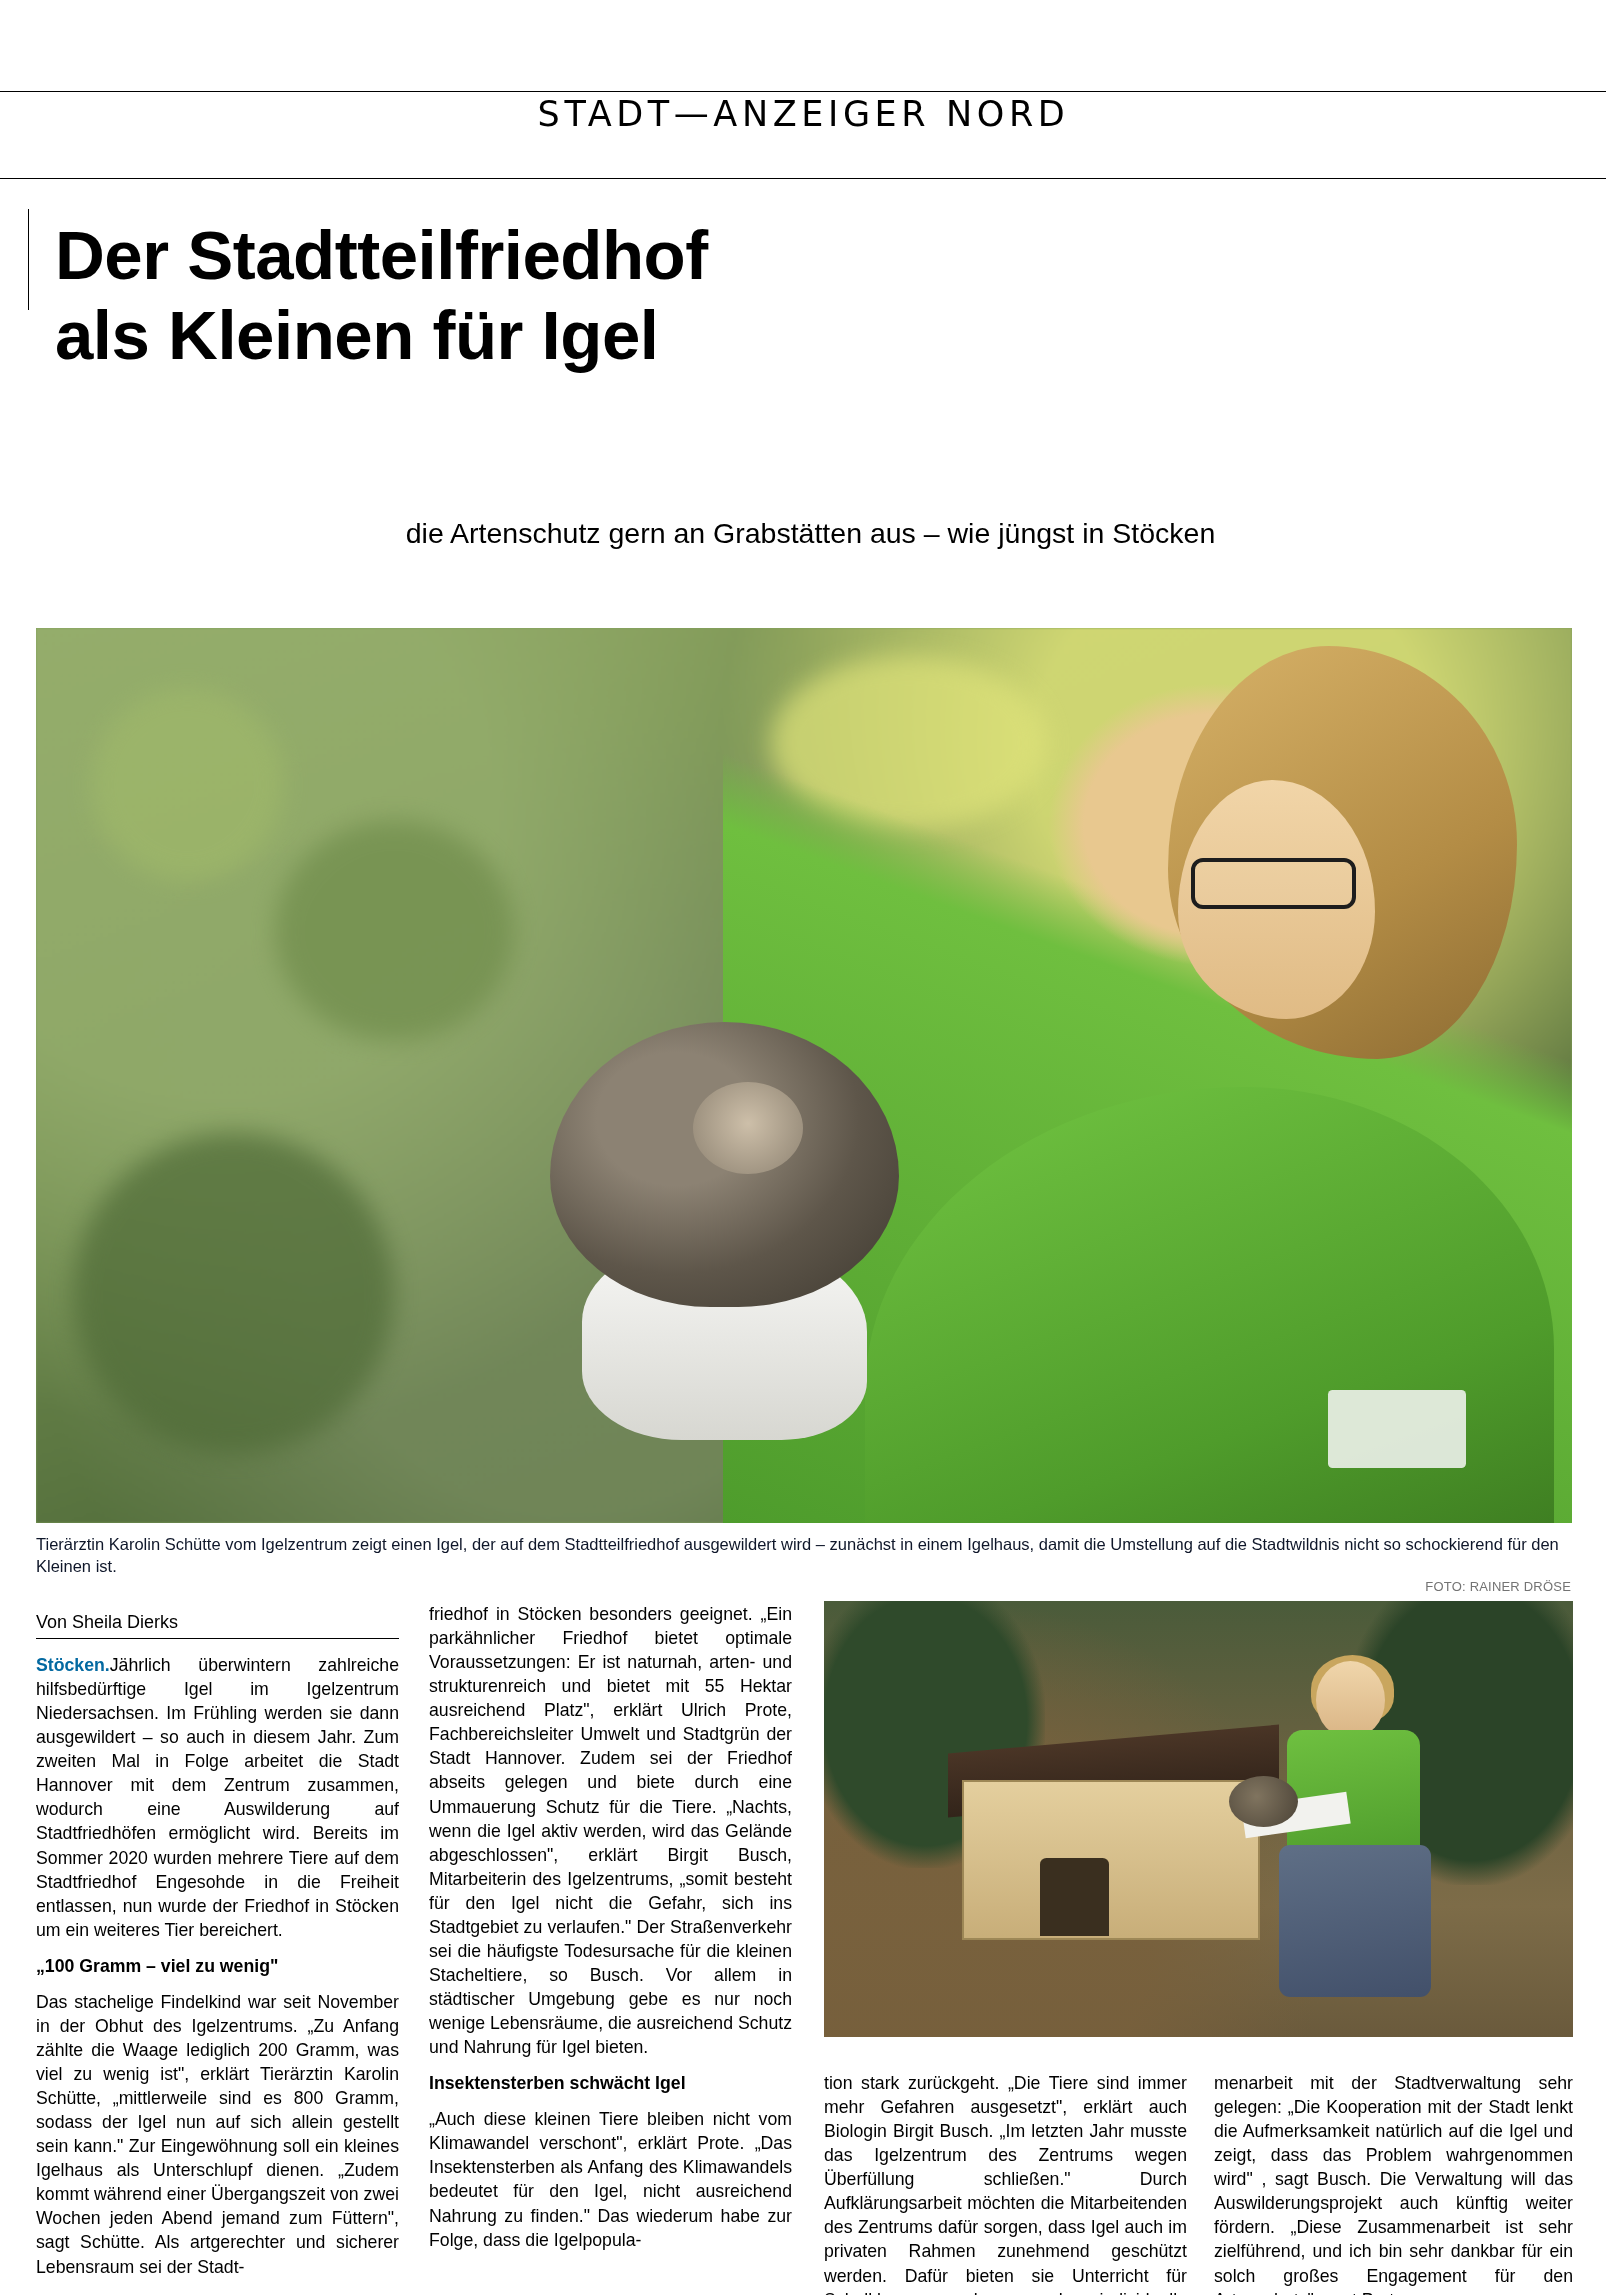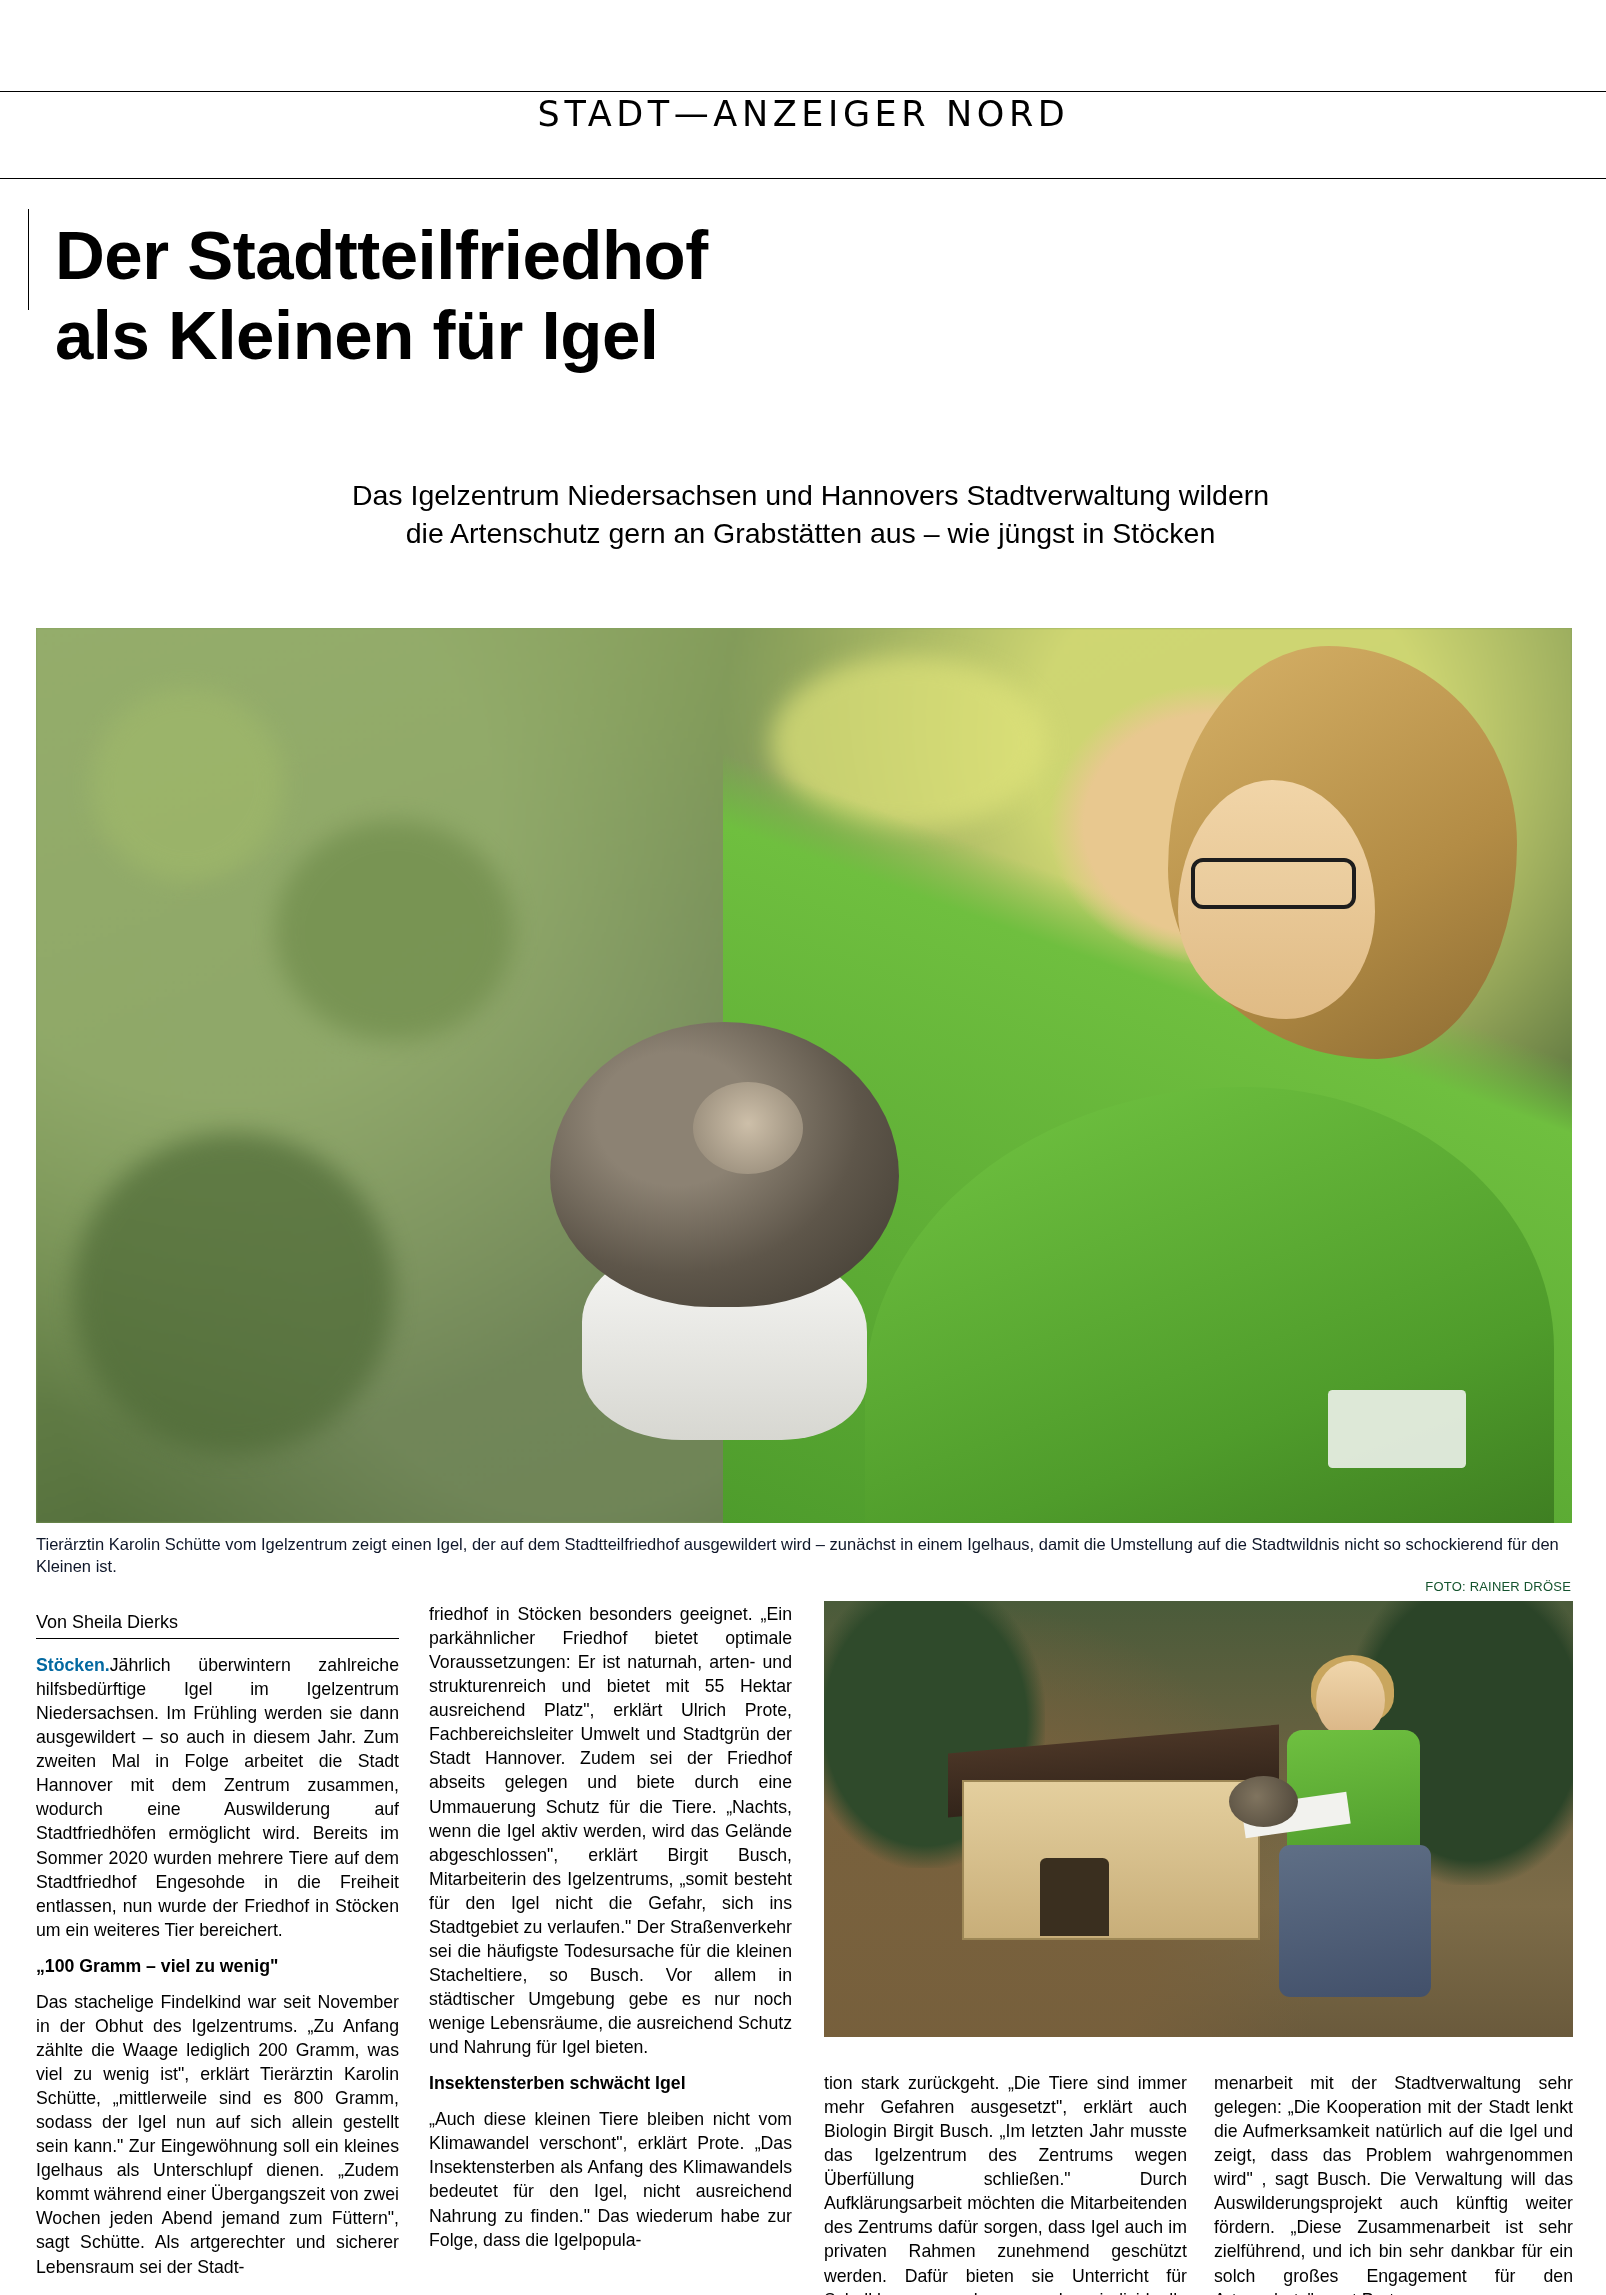--- a/index.html
+++ b/index.html
@@ -188,21 +188,21 @@
     font-size: 16.5px;
     line-height: 1.34;
     color: #0f172a;
   }
   .photo-credit {
     position: absolute;
     right: 36px;
     top: 1579px;
     font-size: 13px;
     letter-spacing: 0.2px;
-    color: #14532d;
+    color: #737373;
     text-align: center;
   }
 
   
   .byline {
     position: absolute;
     left: 36px;
     top: 1612px;
     width: 367px;
     font-size: 18px;
@@ -329,21 +329,21 @@
   <div class="masthead-rule-bottom"></div>
 
   <div class="col-rule-left"></div>
 
   <div class="headline">
     <span class="l1">Der Stadtteilfriedhof</span>
     <span class="l2">als Kleinen für  Igel</span>
   </div>
 
   <div class="subhead">
-    <span>Das Igelzentrum Niedersachsen und Hannovers Stadtverwaltung  wildern</span><br>
+    <br>
     <span>die Artenschutz gern an Grabstätten aus – wie jüngst in Stöcken</span>
   </div>
 
   <div class="photo-main">
     <div class="bg"></div>
     <div class="bokeh" style="left:55px;top:60px;width:193px;height:193px;background:#9fb86a;"></div>
     <div class="bokeh" style="left:239px;top:193px;width:239px;height:220px;background:#6f8c4b;"></div>
     <div class="bokeh" style="left:735px;top:27.5px;width:275px;height:174px;background:#dfe37a;"></div>
     <div class="bokeh" style="left:37px;top:505px;width:321px;height:321px;background:#4f6b37;"></div>
     <div class="person"></div>

